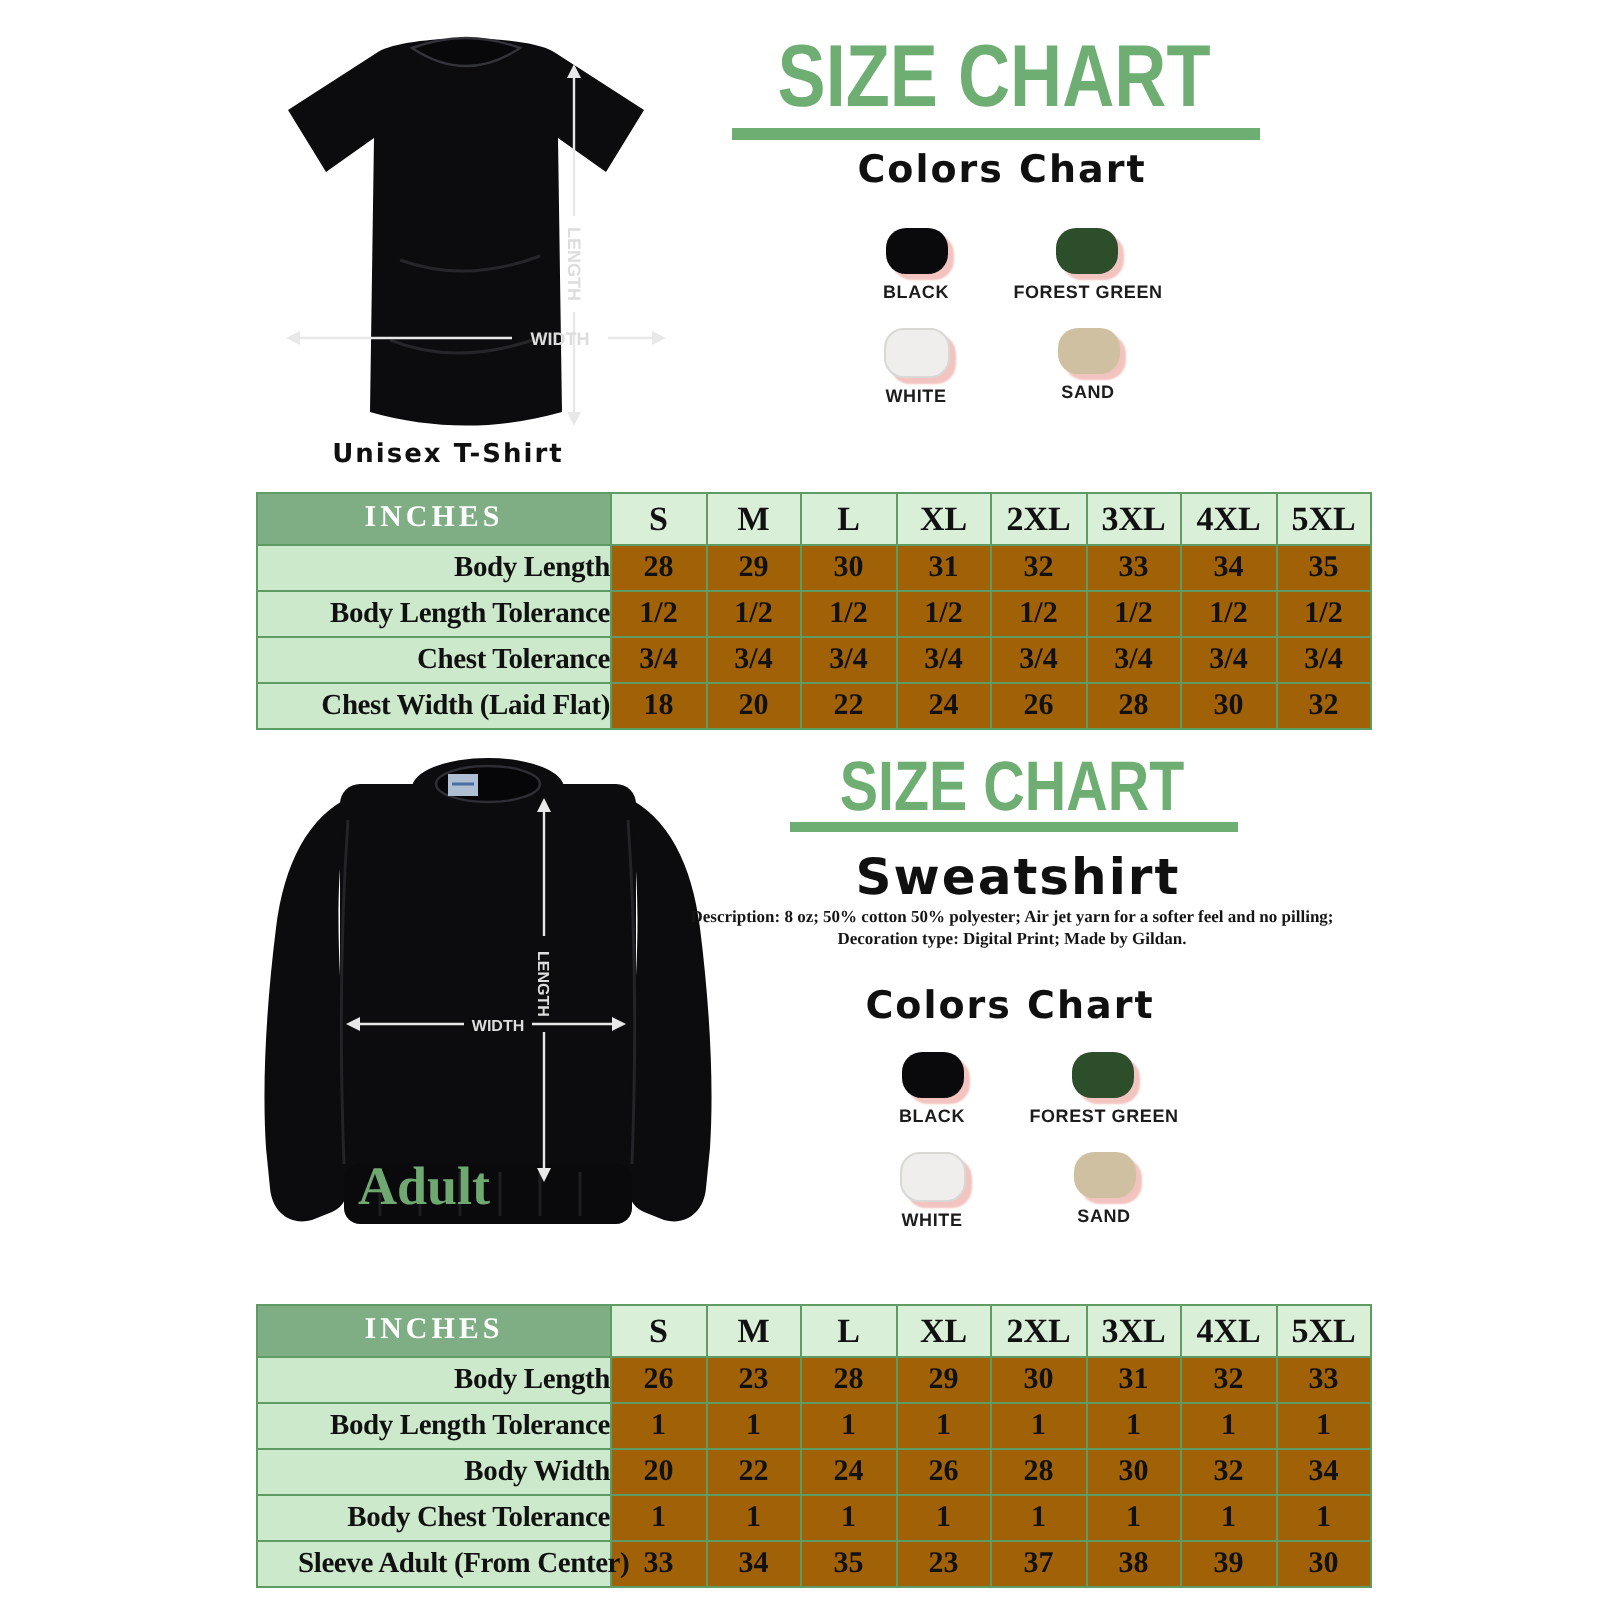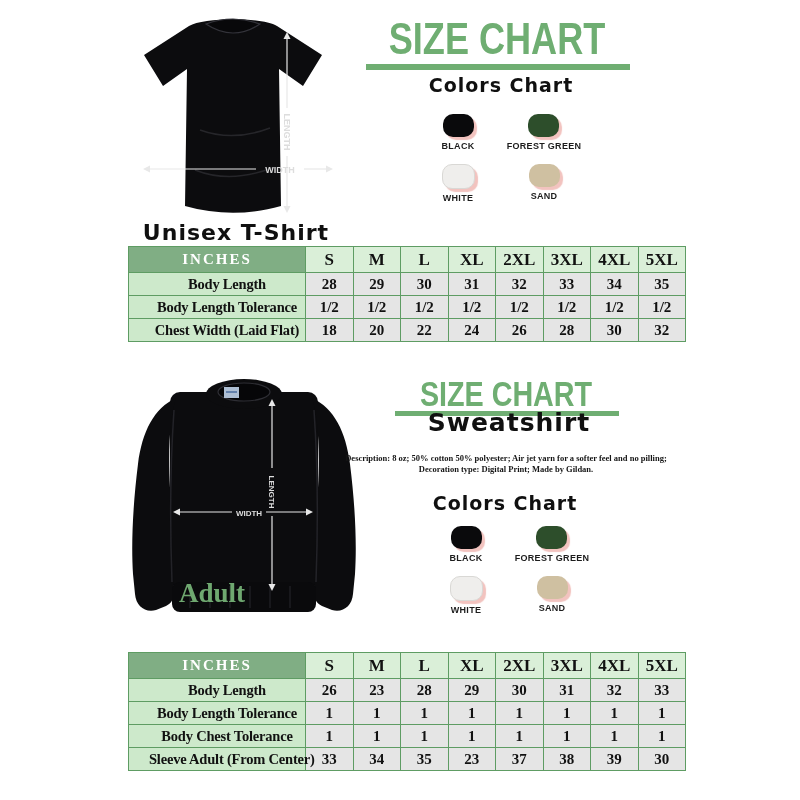--- a/index.html
+++ b/index.html
@@ -27,28 +27,28 @@
 
   
   .swatch-grid{position:absolute;display:grid;grid-template-columns:86px 86px;row-gap:13px;
                justify-items:center;}
   .swatch-item{display:flex;flex-direction:column;align-items:center;}
   .swatch-pill{width:31px;height:23px;border-radius:10px;box-shadow:3px 3px 1px #f2c3bf;}
   .swatch-label{margin-top:4px;font-size:9px;font-weight:bold;letter-spacing:.3px;color:#1c1c1c;
                 white-space:nowrap;}
 
   
-  .size-table{position:absolute;border-collapse:collapse;table-layout:fixed;background:#e5e5e5;}
+  .size-table{position:absolute;border-collapse:collapse;table-layout:fixed;background:#a16207;}
   .size-table th,.size-table td{border:1.5px solid #5e9c63;padding:0;height:22px;
       font-family:"Liberation Serif",serif;font-weight:bold;color:#111;
       text-align:center;vertical-align:middle;}
   .size-table thead th{height:25px;}
   .size-table th.unit{background:#80ae84;color:#ffffff;font-size:15px;letter-spacing:2px;}
   .size-table th.size{background:#daefd8;font-size:17px;}
-  .size-table td.rlabel{background:#cde9cb;text-align:center;padding-left:20px;font-size:14.5px;
+  .size-table td.rlabel{background:#cde9cb;text-align:right;padding-left:20px;font-size:14.5px;
       letter-spacing:-0.2px;white-space:nowrap;}
   .size-table td.val{font-size:15px;}
 
   svg text{font-family:"Liberation Sans",sans-serif;font-weight:bold;}
 </style>
 </head>
 <body>
 
 <div class="canvas">
 
@@ -68,21 +68,21 @@
 
     <g stroke="#e8e8e8" stroke-width="1.2">
       <line x1="28" y1="161" x2="136" y2="161"></line>
       <line x1="184" y1="161" x2="208" y2="161"></line>
     </g>
     <polygon points="23,161 30,157.5 30,164.5" fill="#e8e8e8"></polygon>
     <polygon points="213,161 206,157.5 206,164.5" fill="#e8e8e8"></polygon>
     <text x="160" y="164.5" text-anchor="middle" font-size="9" fill="#dddddd">WIDTH</text>
   </svg>
 
-  <div class="hand" style="left:236px;top:220px;font-size:22px">Unisex T-Shirt</div>
+  <div class="hand" style="left:224px;top:220px;font-size:13px">Unisex T-Shirt</div>
 
   <div class="big-title" id="title1" style="left:497px;top:14px;font-size:44px">SIZE CHART</div>
   <div class="rule" style="left:366px;top:64px;width:264px;height:6px"></div>
 
   <div class="hand" style="left:501px;top:74px;font-size:19px">Colors Chart</div>
 
   <div class="swatch-grid" style="left:415px;top:114px">
       <div class="swatch-item">
         <div class="swatch-pill" style="background: rgb(10, 10, 12);"></div>
         <div class="swatch-label">BLACK</div>
@@ -141,20 +141,31 @@
         <tr>
           <td class="rlabel">Body Length Tolerance</td>
           <td class="val">1/2</td>
           <td class="val">1/2</td>
           <td class="val">1/2</td>
           <td class="val">1/2</td>
           <td class="val">1/2</td>
           <td class="val">1/2</td>
           <td class="val">1/2</td>
           <td class="val">1/2</td>
+        </tr>
+        <tr>
+          <td class="rlabel">Chest Tolerance</td>
+          <td class="val">3/4</td>
+          <td class="val">3/4</td>
+          <td class="val">3/4</td>
+          <td class="val">3/4</td>
+          <td class="val">3/4</td>
+          <td class="val">3/4</td>
+          <td class="val">3/4</td>
+          <td class="val">3/4</td>
         </tr>
         <tr>
           <td class="rlabel">Chest Width (Laid Flat)</td>
           <td class="val">18</td>
           <td class="val">20</td>
           <td class="val">22</td>
           <td class="val">24</td>
           <td class="val">26</td>
           <td class="val">28</td>
           <td class="val">30</td>
@@ -190,21 +201,21 @@
       <line x1="154" y1="144" x2="196" y2="144"></line>
     </g>
     <polygon points="61,144 68,140.5 68,147.5" fill="#e8e8e8"></polygon>
     <polygon points="201,144 194,140.5 194,147.5" fill="#e8e8e8"></polygon>
     <text x="137" y="147.5" text-anchor="middle" font-size="8" fill="#dddddd">WIDTH</text>
   </svg>
 
   <div class="big-title" id="title2" style="left:506px;top:374px;font-size:35px">SIZE CHART</div>
   <div class="rule" style="left:395px;top:411px;width:224px;height:5px"></div>
 
-  <div class="hand" style="left:509px;top:408px;font-size:25px">Sweatshirt</div>
+  <div class="hand" style="left:509px;top:424px;font-size:25px">Sweatshirt</div>
 
   <div class="descr" style="left:506px;top:453px">
     <div>Description: 8 oz; 50% cotton 50% polyester; Air jet yarn for a softer feel and no pilling;</div>
     <div>Decoration type: Digital Print; Made by Gildan.</div>
   </div>
 
   <div class="hand" style="left:505px;top:492px;font-size:19px">Colors Chart</div>
 
   <div class="swatch-grid" style="left:423px;top:526px">
       <div class="swatch-item">
@@ -269,20 +280,31 @@
           <td class="val">1</td>
           <td class="val">1</td>
           <td class="val">1</td>
           <td class="val">1</td>
           <td class="val">1</td>
           <td class="val">1</td>
           <td class="val">1</td>
           <td class="val">1</td>
         </tr>
         <tr>
+          <td class="rlabel">Body Width</td>
+          <td class="val">20</td>
+          <td class="val">22</td>
+          <td class="val">24</td>
+          <td class="val">26</td>
+          <td class="val">28</td>
+          <td class="val">30</td>
+          <td class="val">32</td>
+          <td class="val">34</td>
+        </tr>
+        <tr>
           <td class="rlabel">Body Chest Tolerance</td>
           <td class="val">1</td>
           <td class="val">1</td>
           <td class="val">1</td>
           <td class="val">1</td>
           <td class="val">1</td>
           <td class="val">1</td>
           <td class="val">1</td>
           <td class="val">1</td>
         </tr>

